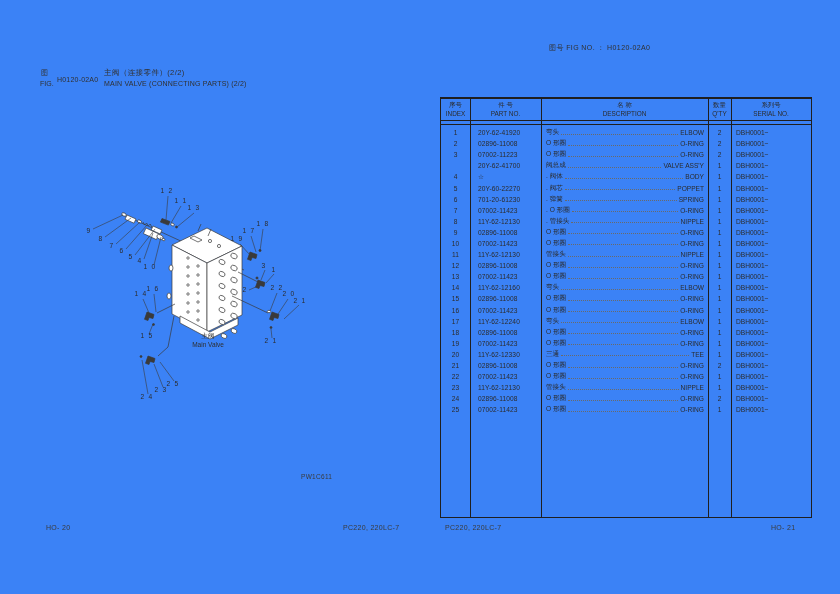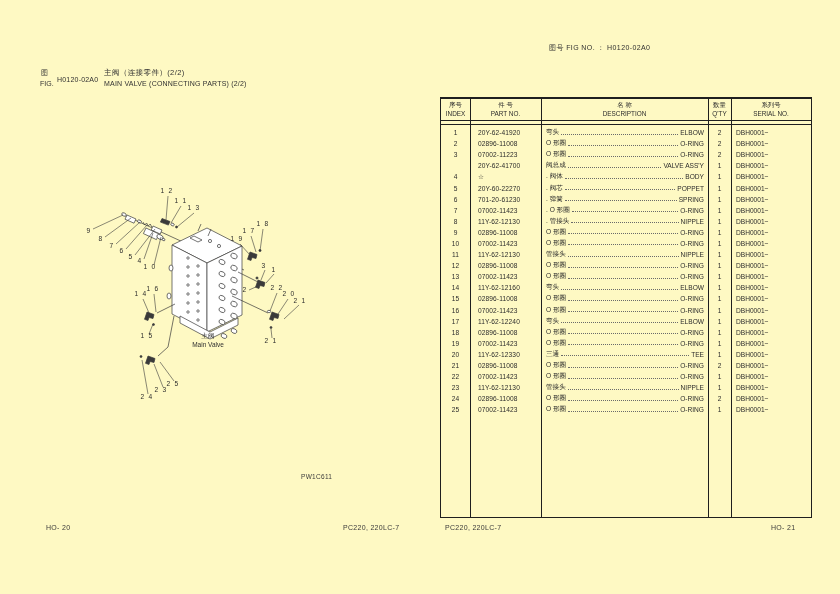--- a/index.html
+++ b/index.html
@@ -1,17 +1,17 @@
 <!DOCTYPE html>
 <html><head>
 <meta charset="utf-8">
 <style>
   html,body{margin:0;padding:0;background:#e8e8e6;}
   .sheet{
-    position:relative;width:840px;height:594px;background:#fef9c3;
+    position:relative;width:840px;height:594px;background:#3b82f6;
     font-family:"Liberation Sans","DejaVu Sans",sans-serif;color:#303030;
     overflow:hidden;margin:0 auto;
   }
   .abs{position:absolute;}
   
   .fig-cn{left:41px;top:69px;font-size:7px;line-height:8px;}
   .fig-en{left:40px;top:80px;font-size:7px;line-height:8px;}
   .fig-no{left:57px;top:76px;font-size:7px;letter-spacing:.2px;}
   .title-cn{left:104px;top:68px;font-size:7.5px;letter-spacing:.4px;}
   .title-en{left:104px;top:80px;font-size:7px;letter-spacing:.2px;}

